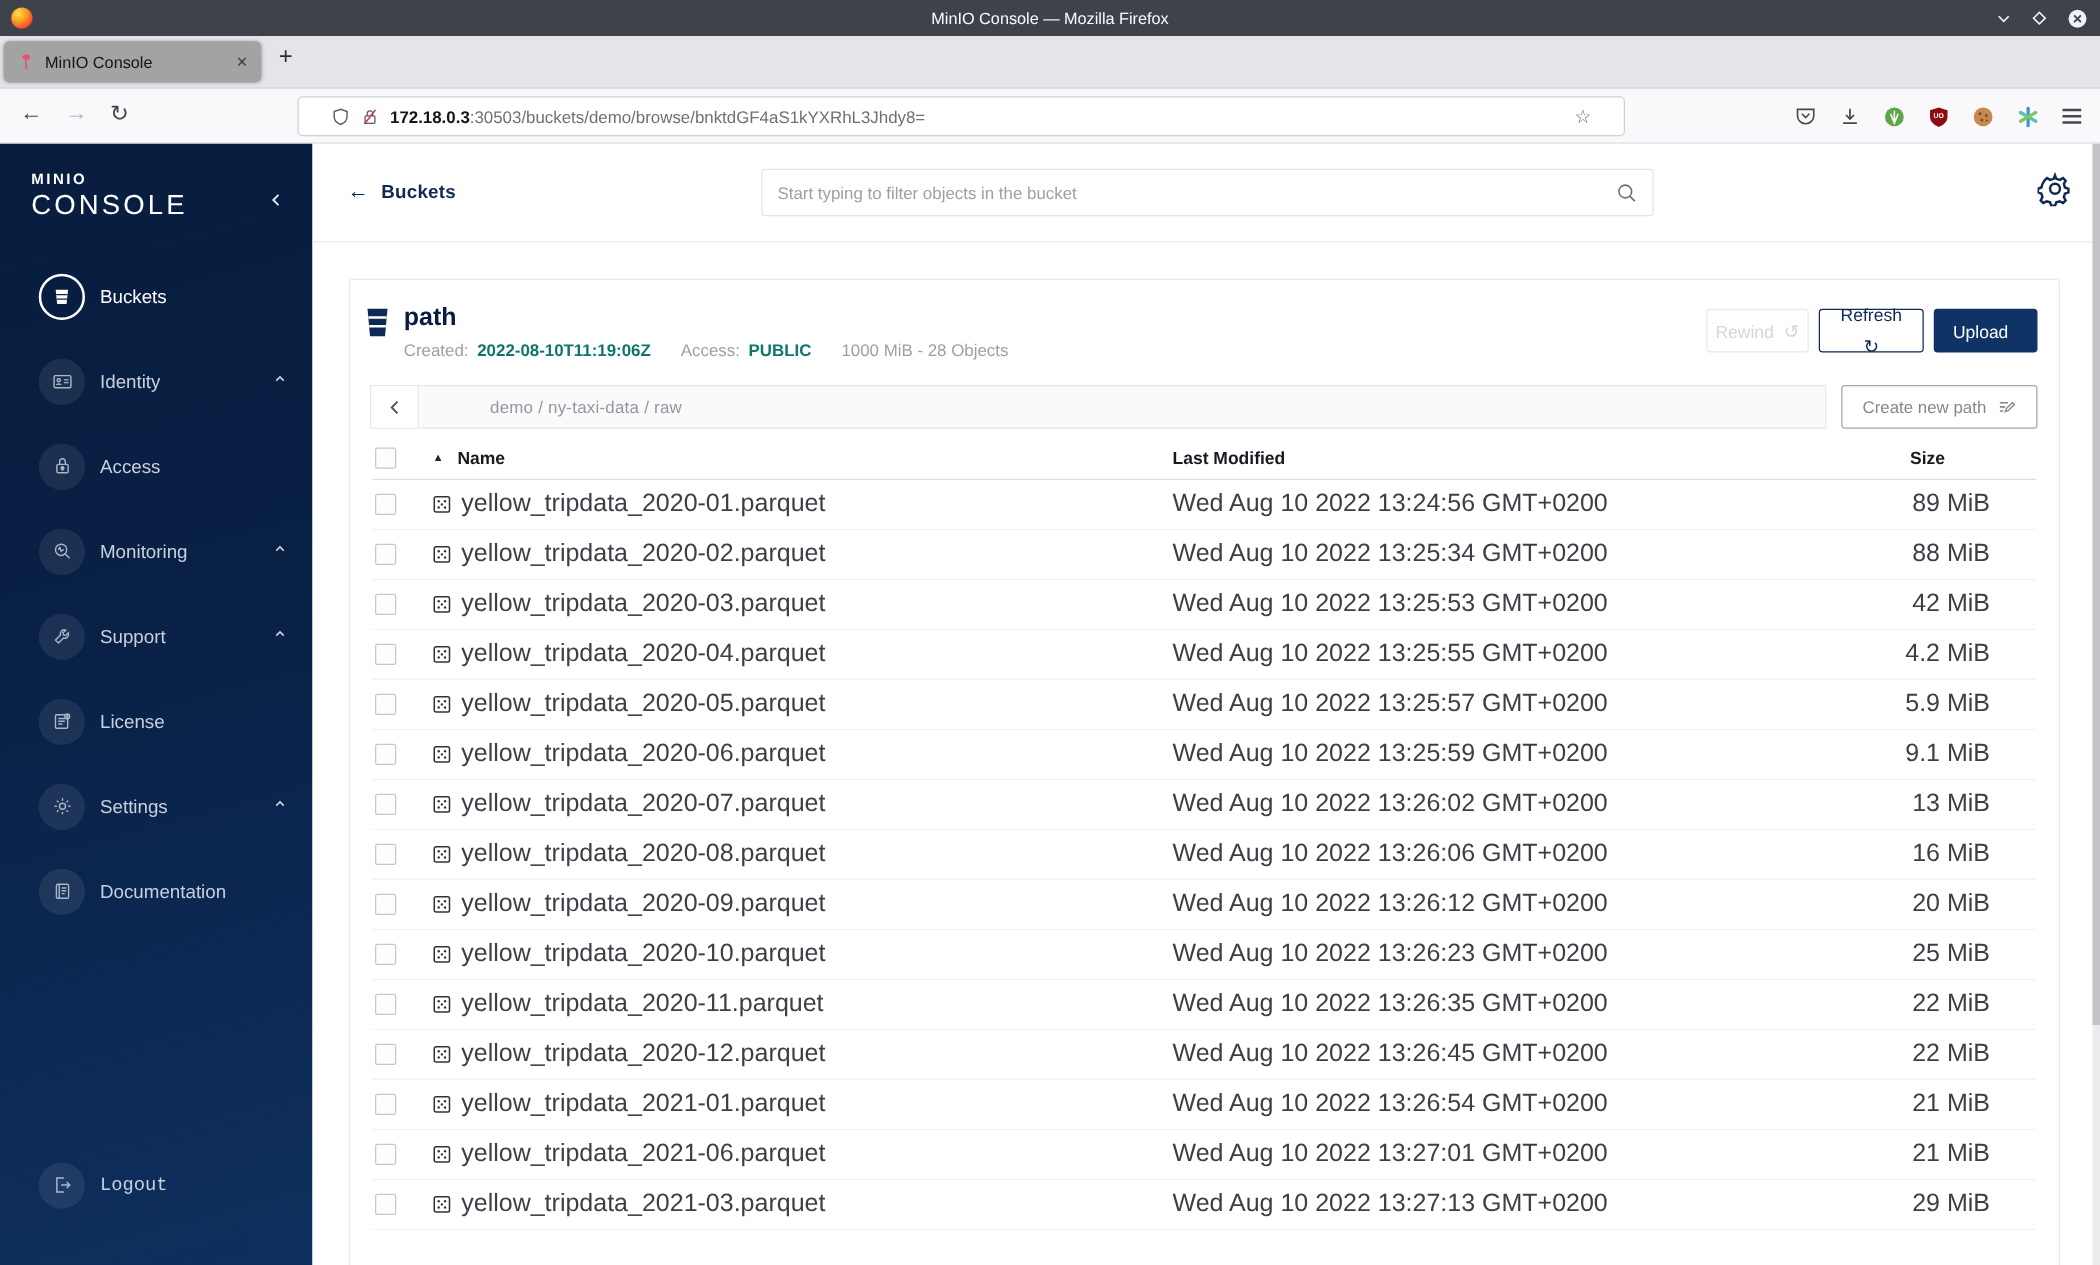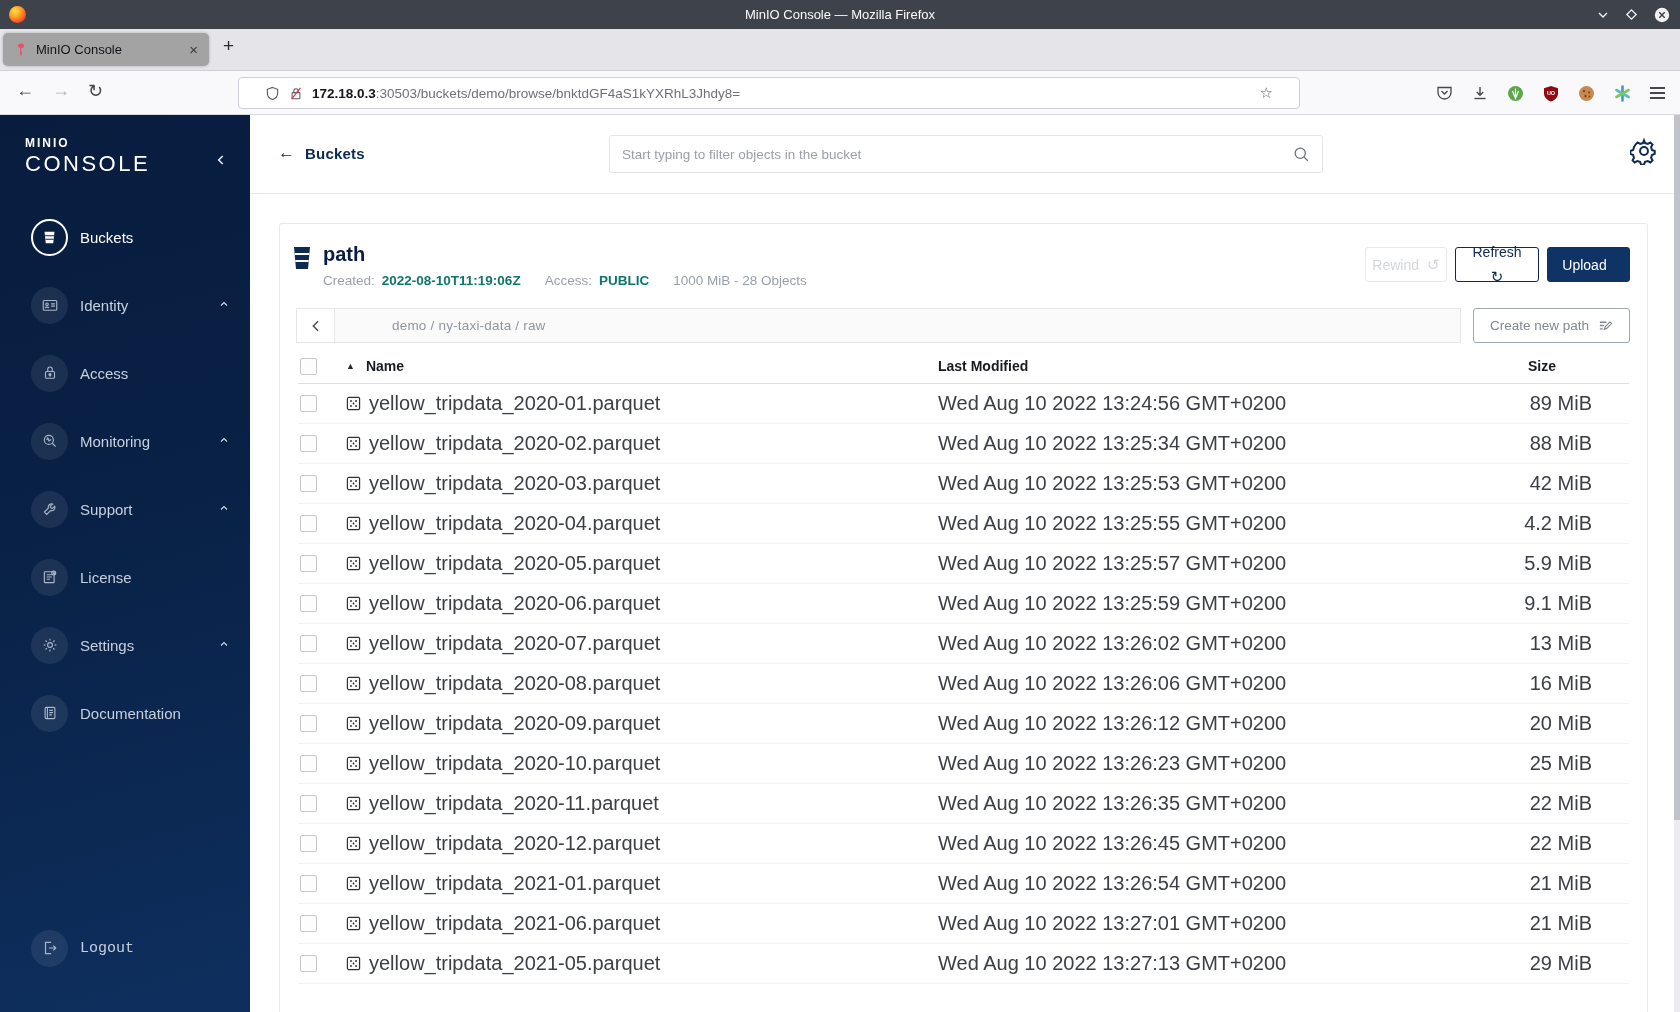--- a/index.html
+++ b/index.html
@@ -690,21 +690,21 @@
                 </span>
     <span class="cell-name">
       <svg width="15" height="15" viewBox="0 0 16 16">
                     <rect x="1.5" y="1.5" width="13" height="13" rx="1.5" fill="none" stroke="#2f3338" stroke-width="1.3"></rect>
                     <circle cx="5.3" cy="5.3" r="1" fill="#2f3338"></circle>
                     <circle cx="10.7" cy="5.3" r="1" fill="#2f3338"></circle>
                     <circle cx="8" cy="8" r="1" fill="#2f3338"></circle>
                     <circle cx="5.3" cy="10.7" r="1" fill="#2f3338"></circle>
                     <circle cx="10.7" cy="10.7" r="1" fill="#2f3338"></circle>
                   </svg>
-      <span>yellow_tripdata_2021-05.parquet</span>
+      <span>yellow_tripdata_2021-03.parquet</span>
     </span>
     <span>Wed Aug 10 2022 13:27:13 GMT+0200</span>
     <span class="cell-size">29 MiB</span>
   </div>
 </div>
         </div>
       </div>
     </div>
   </div>
 </div>

